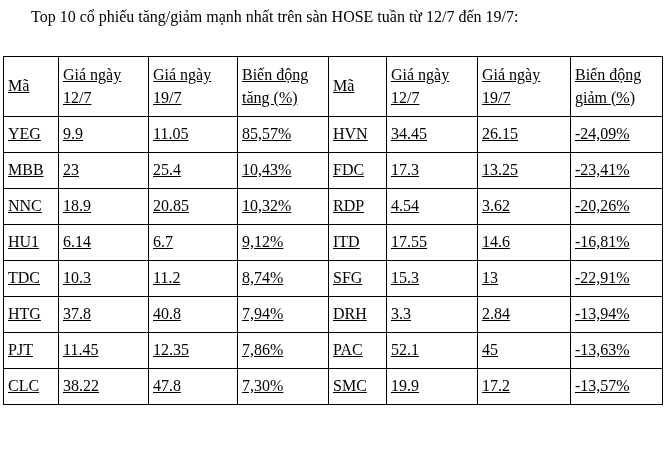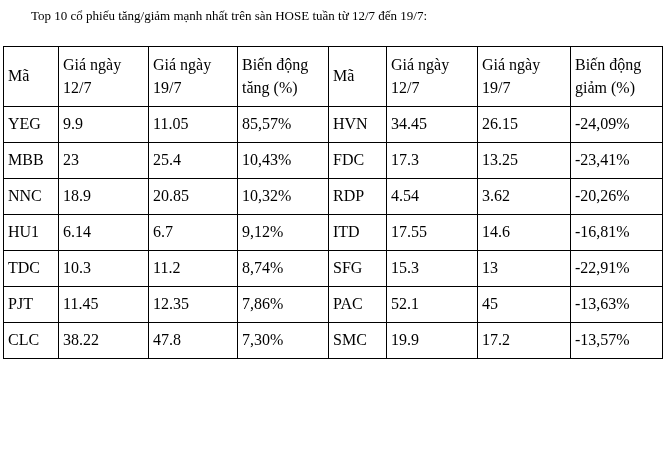--- a/index.html
+++ b/index.html
@@ -12,29 +12,30 @@
     height: 475px;
     position: relative;
     overflow: hidden;
     font-family: "Liberation Serif", "DejaVu Serif", serif;
     color: #000000;
   }
   .doc-title {
     position: absolute;
     left: 31px;
     top: 8px;
-    font-size: 13px;
+    font-size: 16px;
     white-space: nowrap;
   }
   table.stock-table {
     position: absolute;
     left: 3px;
-    top: 46px;
+    top: 56px;
     border-collapse: collapse;
     table-layout: fixed;
+    text-decoration: underline;
   }
   .stock-table th,
   .stock-table td {
     border: 1px solid #000000;
     font-weight: normal;
     text-align: left;
     vertical-align: middle;
     font-size: 16px;
     line-height: 1.4;
     padding: 1px 2px 1px 4px;
@@ -116,20 +117,30 @@
         <td>TDC</td>
         <td>10.3</td>
         <td>11.2</td>
         <td>8,74%</td>
         <td>SFG</td>
         <td>15.3</td>
         <td>13</td>
         <td>-22,91%</td>
       </tr>
       <tr class="data-row">
+        <td>HTG</td>
+        <td>37.8</td>
+        <td>40.8</td>
+        <td>7,94%</td>
+        <td>DRH</td>
+        <td>3.3</td>
+        <td>2.84</td>
+        <td>-13,94%</td>
+      </tr>
+      <tr class="data-row">
         <td>PJT</td>
         <td>11.45</td>
         <td>12.35</td>
         <td>7,86%</td>
         <td>PAC</td>
         <td>52.1</td>
         <td>45</td>
         <td>-13,63%</td>
       </tr>
       <tr class="data-row">

